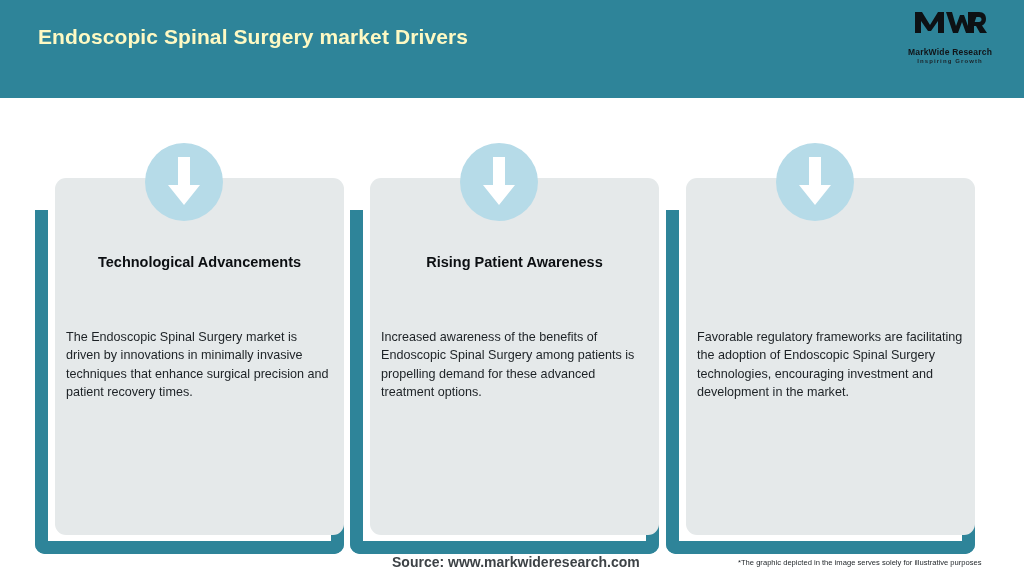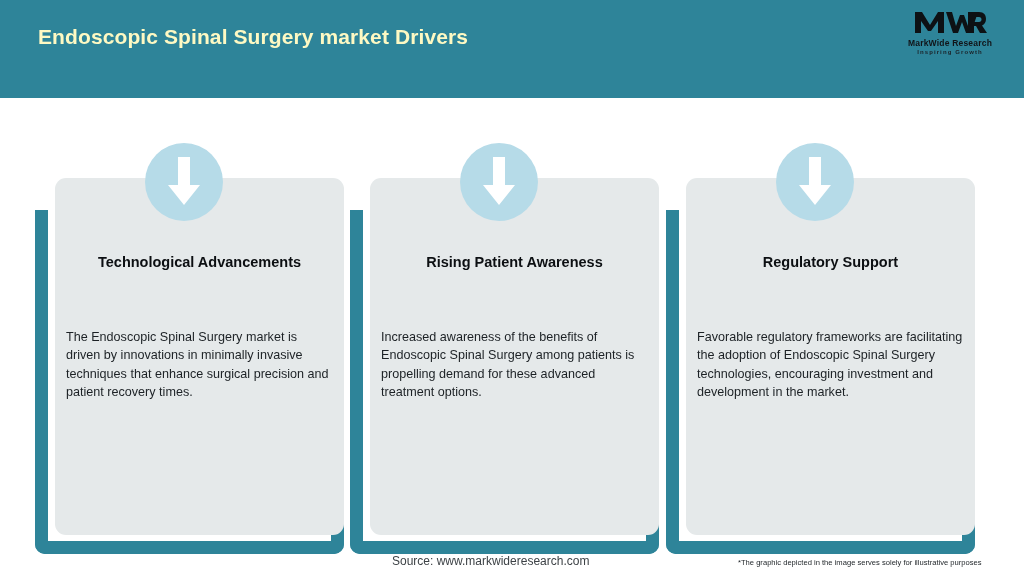--- a/index.html
+++ b/index.html
@@ -48,21 +48,21 @@
   .logo-mark {
     display: block;
     margin: 0 auto;
   }
   .logo-name {
     display: block;
     font-size: 8.5px;
     font-weight: bold;
     color: #111418;
     letter-spacing: 0.2px;
-    margin-top: 3px;
+    margin-top: 12px;
     white-space: nowrap;
   }
   .logo-tagline {
     display: block;
     font-size: 6px;
     font-weight: bold;
     color: #1b2228;
     letter-spacing: 1.1px;
     margin-top: 1px;
     white-space: nowrap;
@@ -150,22 +150,22 @@
     position: absolute;
     left: 21px;
     top: 14px;
   }
 
   
   .source {
     position: absolute;
     left: 392px;
     top: 554px;
-    font-size: 12px;
-    font-weight: normal;
+    font-size: 14px;
+    font-weight: bold;
     color: #3d4246;
     white-space: nowrap;
   }
   .disclaimer {
     position: absolute;
     left: 738px;
     top: 558px;
     font-size: 7.6px;
     color: #23282c;
     white-space: nowrap;
@@ -212,21 +212,20 @@
     <div class="icon-circle">
       <svg width="36" height="50" viewBox="0 0 36 50">
         <path d="M12 0 L24 0 L24 28 L34 28 L18 48 L2 28 L12 28 Z" fill="#FFFFFF"></path>
       </svg>
     </div>
   </div>
 
   <div class="card-group g2">
     <div class="bracket"></div>
     <div class="card">
-      <div class="card-title">Regulatory Support</div>
       <div class="card-body">Favorable regulatory frameworks are facilitating the adoption of Endoscopic Spinal Surgery technologies, encouraging investment and development in the market.</div>
     </div>
     <div class="icon-circle">
       <svg width="36" height="50" viewBox="0 0 36 50">
         <path d="M12 0 L24 0 L24 28 L34 28 L18 48 L2 28 L12 28 Z" fill="#FFFFFF"></path>
       </svg>
     </div>
   </div>
 
 </div>

